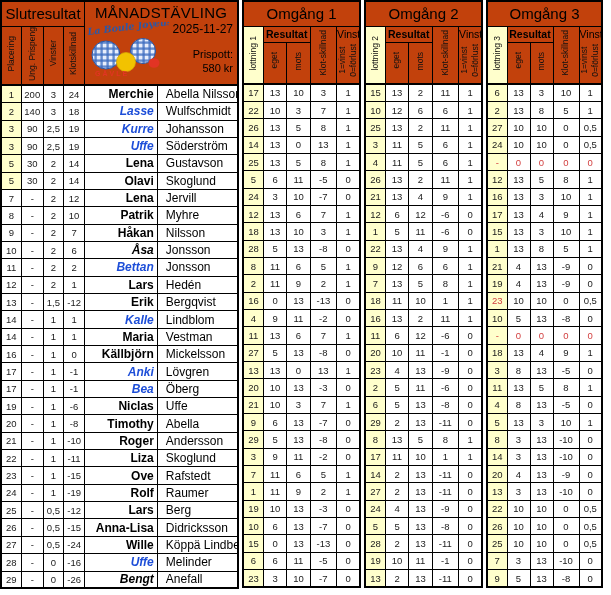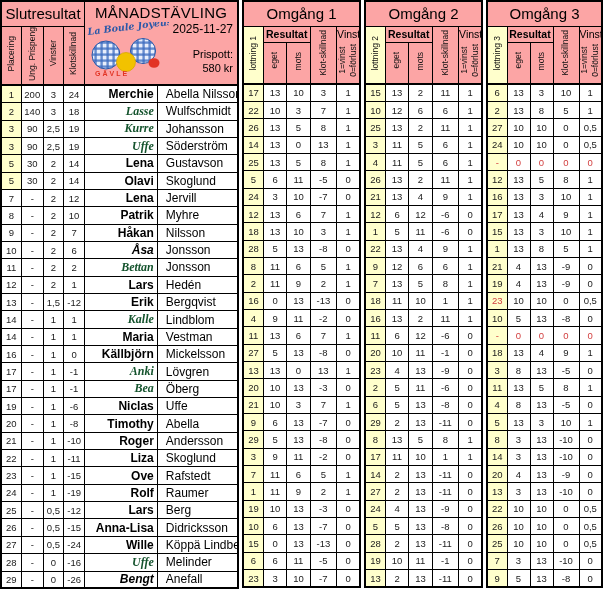--- a/index.html
+++ b/index.html
@@ -2,34 +2,34 @@
 <html><head>
 <meta charset="utf-8">
 <style>
   html,body{margin:0;padding:0;background:#fff;}
   body{width:611px;height:595px;font-family:"Liberation Sans",sans-serif;color:#000;}
   .wrap{display:flex;gap:3px;align-items:flex-start;padding:0;}
   table{border-collapse:collapse;table-layout:fixed;background:#fff;}
   table{border:2px solid #000;}
   th,td{border:1px solid #000;padding:0;overflow:hidden;white-space:nowrap;}
   thead{border-bottom:2px solid #000;}
-  thead th{font-weight:400;background:#fca5a5;}
+  thead th{font-weight:400;background:#c2410c;}
   tr.t1{height:25px;}
   tr.t2m{height:58px;}
   tr.t2{height:16px;}
   tr.t3{height:42px;}
   tbody tr{height:17.35px;}
   .title{font-size:15px;text-align:center;}
   .rot{writing-mode:vertical-rl;transform:rotate(180deg);font-size:8.5px;line-height:1.1;display:inline-block;max-height:56px;color:#111;}
   .rotc{vertical-align:middle;text-align:center;}
   .yel{background:#ffffcc !important;}
   td.c{font-size:9.5px;text-align:center;color:#1a1a1a;}
   td.fn{font-size:12px;font-weight:700;text-align:right;padding-right:3px;}
   td.ln{font-size:12px;text-align:left;padding-left:8px;border-left:1px solid #ec4899;}
-  .n-red{color:#14532d;font-style:italic;font-family:Liberation Serif, serif;}
+  .n-red{color:#1d4ed8;font-style:italic;}
   .n-it{font-style:italic;}
   td.red{color:#d24040;}
   .sub{font-size:10.5px;text-align:center;font-weight:bold;}
   .vinst-h{vertical-align:top;text-align:center;}
   .vlab{font-size:10.5px;height:15px;padding-top:1px;}
   .two{display:flex;justify-content:center;gap:1px;margin-top:1px;}
   .midcell{vertical-align:top;}
   .mid-title{font-size:15px;padding-top:2px;letter-spacing:0.3px;}
   .mid-row{display:flex;justify-content:space-between;align-items:flex-start;padding:1px 2px 0 2px;}
   .mid-right{text-align:right;padding-right:2px;}

